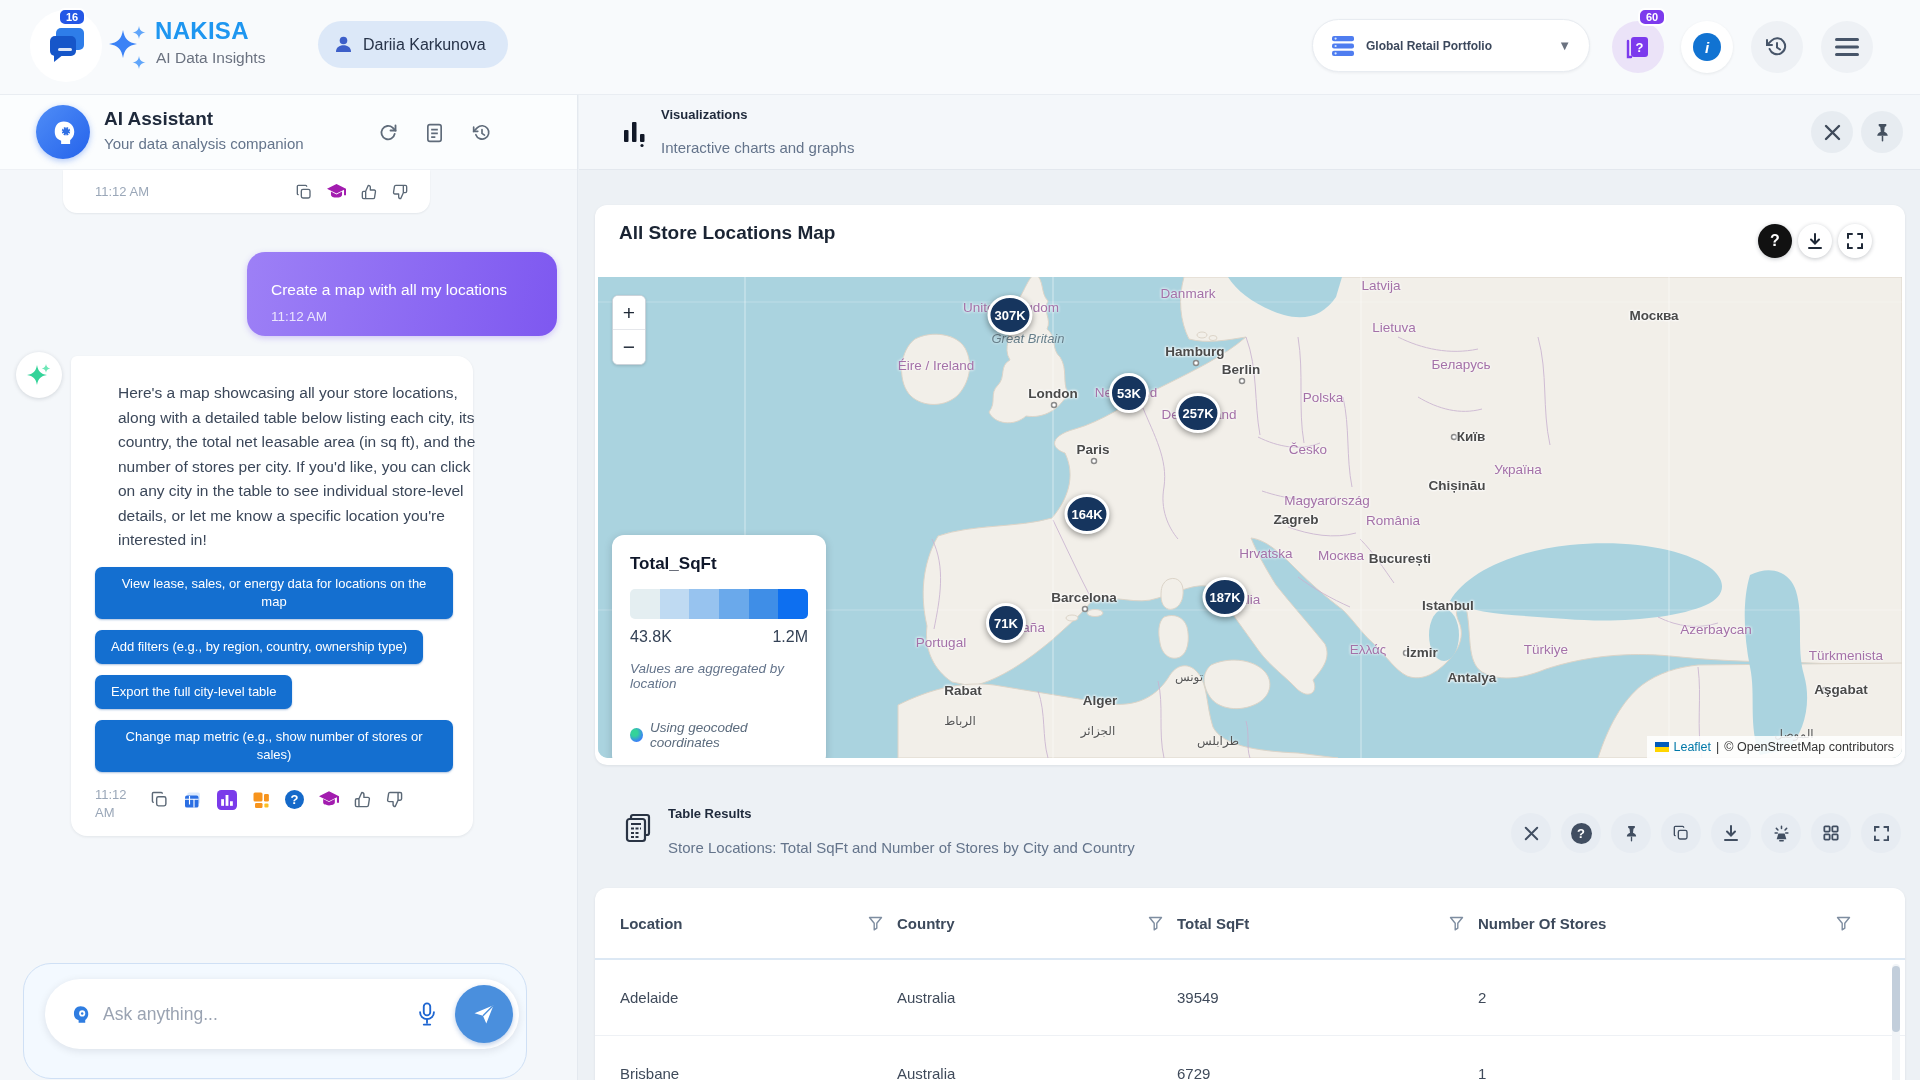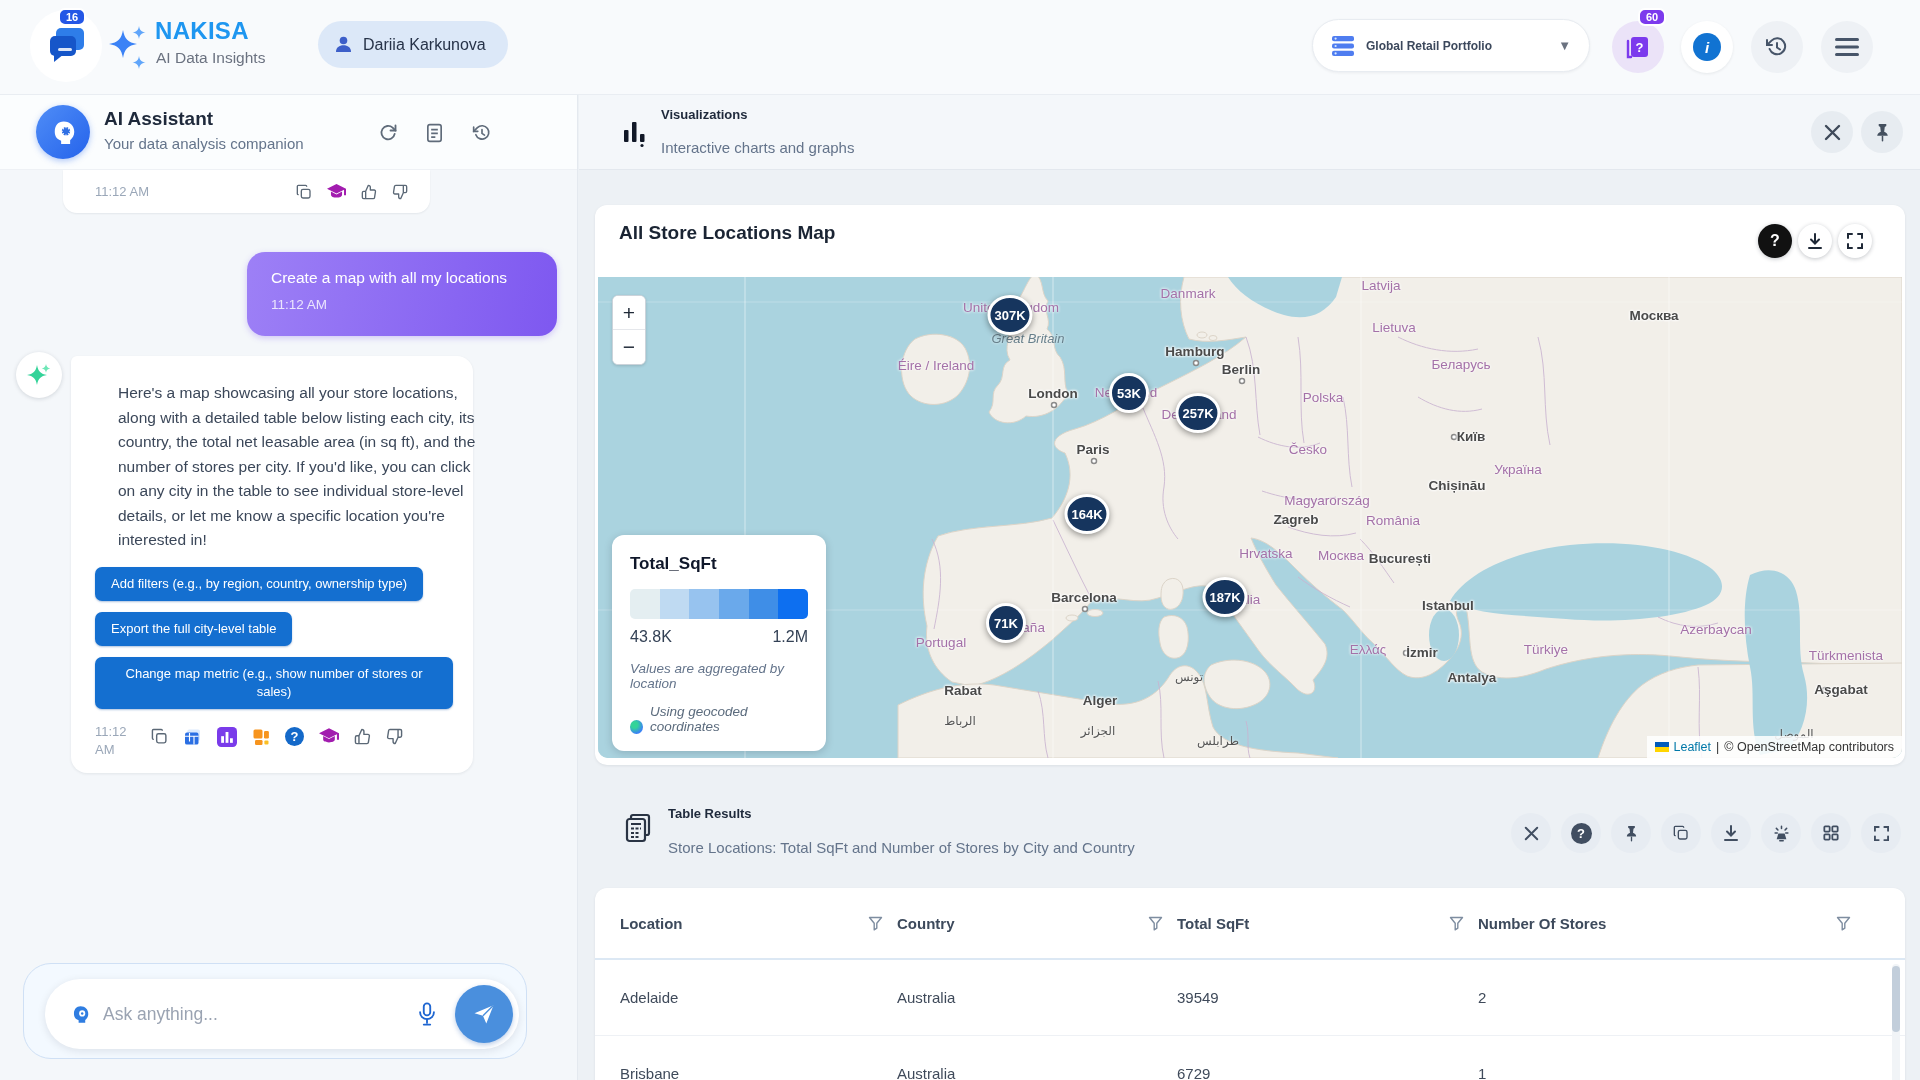--- a/index.html
+++ b/index.html
@@ -34,40 +34,40 @@
     display:flex; align-items:center; justify-content:center; }
   .chat-title { position:absolute; left:104px; top:13px; font-size:19px; font-weight:700; color:#1e293b; }
   .chat-sub { position:absolute; left:104px; top:40px; font-size:15px; color:#64748b; }
   .hdr-ico { position:absolute; top:28px; color:#5f6b7a; cursor:pointer; }
 
   .partial-card { position:absolute; left:63px; top:75px; width:367px; height:43px; background:#fff;
     border-radius:0 0 14px 14px; box-shadow:0 1px 2px rgba(16,24,40,.07); }
   .msg-time { font-size:13px; color:#9aa7b8; }
 
   .user-bubble { position:absolute; left:247px; top:157px; width:310px; height:84px; border-radius:18px;
-    background:linear-gradient(100deg,#9d80f6,#7e58f0); box-shadow:0 2px 6px rgba(126,88,240,.3); padding:17px 24px; }
+    background:linear-gradient(100deg,#9d80f6,#7e58f0); box-shadow:0 2px 6px rgba(126,88,240,.3); padding:29px 24px; }
   .user-bubble .txt { color:#fff; font-size:15.5px; }
   .user-bubble .tm { color:rgba(255,255,255,.8); font-size:13.5px; margin-top:10px; }
 
   .spark-avatar { position:absolute; left:16px; top:257px; width:46px; height:46px; border-radius:50%;
     background:#fff; box-shadow:0 1px 4px rgba(16,24,40,.15); display:flex; align-items:center; justify-content:center; }
 
   .ai-card { position:absolute; left:71px; top:261px; width:402px; background:#fff; border-radius:6px 16px 16px 16px;
     box-shadow:0 1px 3px rgba(16,24,40,.08); padding:25px 20px 14px 24px; }
   .ai-card .para { font-size:15.5px; line-height:24.5px; color:#3b4759; width:362px;margin-left:23px; }
   .sugg-wrap { display:flex; flex-direction:column; align-items:flex-start; gap:11px; margin-top:14px; }
   .sugg { background:#146fd0; color:#fff; border:none; border-radius:7px; padding:8px 16px; font-size:13px;
     font-family:"Liberation Sans",sans-serif; text-align:center; line-height:18px; cursor:pointer;
     box-shadow:0 1px 2px rgba(20,80,160,.35); max-width:358px; }
   .ai-footer { display:flex; align-items:flex-start; margin-top:14px; gap:8px; }
   .ai-footer .tm { width:48px; font-size:13px; color:#9aa7b8; line-height:18px; }
   .foot-icons { display:flex; align-items:center; gap:15px; padding-top:4px; }
   .foot-icons > * { cursor:pointer; }
 
-  .input-dock { position:absolute; left:23px; top:868px; width:504px; height:96px; background:#f3f9ff;
+  .input-dock { position:absolute; left:23px; top:868px; width:504px; height:116px; background:#f3f9ff;
     border:1px solid #cfe0f5; border-radius:28px; }
   .input-pill { position:absolute; left:21px; top:15px; width:474px; height:70px; background:#fff; border-radius:35px;
     box-shadow:0 2px 8px rgba(16,24,40,.10); display:flex; align-items:center; padding:0 6px 0 24px; }
   .placeholder { flex:1; font-size:17.5px; color:#9aa3b2; margin-left:12px; }
   .send-btn { width:58px; height:58px; border-radius:50%; background:#4a8fdd; border:none; display:flex;
     align-items:center; justify-content:center; cursor:pointer; box-shadow:0 2px 5px rgba(30,90,180,.3); }
 
   
   .right-panel { position:absolute; left:579px; top:95px; width:1341px; height:985px; background:#edf1f5; }
   .viz-header { position:absolute; left:0; top:0; width:100%; height:75px; background:#f4f7fa; border-bottom:1px solid #e3e8ee; }
@@ -88,21 +88,21 @@
     font-size:21px; color:#1f2937; cursor:pointer; background:#fff; }
   .zoom-ctl .zin { border-bottom:1px solid #e5e7eb; }
 
   .legend-card { position:absolute; left:14px; top:258px; width:214px; background:#fff; border-radius:12px;
     box-shadow:0 2px 8px rgba(16,24,40,.18); padding:19px 18px 17px; z-index:30; }
   .legend-title { font-size:17px; font-weight:700; color:#0f172a; }
   .legend-bar { display:flex; height:30px; border-radius:5px; overflow:hidden; margin-top:15px; }
   .legend-bar div { flex:1; }
   .legend-minmax { display:flex; justify-content:space-between; margin-top:9px; font-size:16px; color:#334155; }
   .legend-note { font-style:italic; font-size:13.5px; color:#64748b; margin-top:15px; }
-  .legend-geo { display:flex; align-items:flex-end; gap:7px; margin-top:13px; }
+  .legend-geo { display:flex; align-items:center; gap:7px; margin-top:29px; }
   .legend-geo .globe { width:14px; height:14px; border-radius:50%;
     background:radial-gradient(circle at 35% 35%, #34d399 25%, #3b82f6 70%); }
   .legend-geo span { font-style:italic; font-size:13.5px; color:#5b6b7d; }
 
   .marker { position:absolute; min-width:40px; height:40px; padding:0 4px; border-radius:50%; background:#16355e;
     border:3px solid #fff; box-shadow:0 2px 6px rgba(0,0,0,.4); color:#fff; font-size:13px; font-weight:700;
     display:flex; align-items:center; justify-content:center; transform:translate(-50%,-50%); z-index:20; cursor:pointer; }
   .mlabel { position:absolute; transform:translate(-50%,-50%); white-space:nowrap; z-index:10; pointer-events:none; }
   .mlabel.city { font-size:13.5px; font-weight:600; color:#4a4a4a;
     text-shadow:0 0 3px #fff, 0 0 3px #fff, 0 0 3px #fff; }
@@ -260,20 +260,21 @@
     <div class="spark-avatar">
       <svg width="26" height="26" viewBox="0 0 26 26">
         <path d="M11 3 C12.2 9.5 14.8 12 21 13 C14.8 14 12.2 16.5 11 23 C9.8 16.5 7.2 14 1 13 C7.2 12 9.8 9.5 11 3 Z" fill="#34d399"></path>
         <path d="M20 2 C20.5 4.8 21.6 5.9 24.3 6.4 C21.6 6.9 20.5 8 20 10.8 C19.5 8 18.4 6.9 15.7 6.4 C18.4 5.9 19.5 4.8 20 2 Z" fill="#6ee7b7"></path>
       </svg>
     </div>
 
     <div class="ai-card">
       <div class="para">Here's a map showcasing all your store locations, along with a detailed table below listing each city, its country, the total net leasable area (in sq ft), and the number of stores per city. If you'd like, you can click on any city in the table to see individual store-level details, or let me know a specific location you're interested in!</div>
       <div class="sugg-wrap">
+          <button class="sugg">View lease, sales, or energy data for locations on the map</button>
           <button class="sugg">Add filters (e.g., by region, country, ownership type)</button>
           <button class="sugg">Export the full city-level table</button>
           <button class="sugg">Change map metric (e.g., show number of stores or sales)</button>
         </div>
       <div class="ai-footer">
         <div class="tm">11:12 AM</div>
         <div class="foot-icons">
           <svg width="17" height="17" viewBox="0 0 24 24" fill="none" stroke="#5b6876" stroke-width="2">
             <rect x="8" y="8" width="13" height="13" rx="2.5"></rect>
               <path d="M4 16 H3.5 A1.5 1.5 0 0 1 2 14.5 V3.5 A1.5 1.5 0 0 1 3.5 2 H14.5 A1.5 1.5 0 0 1 16 3.5 V4"></path>

